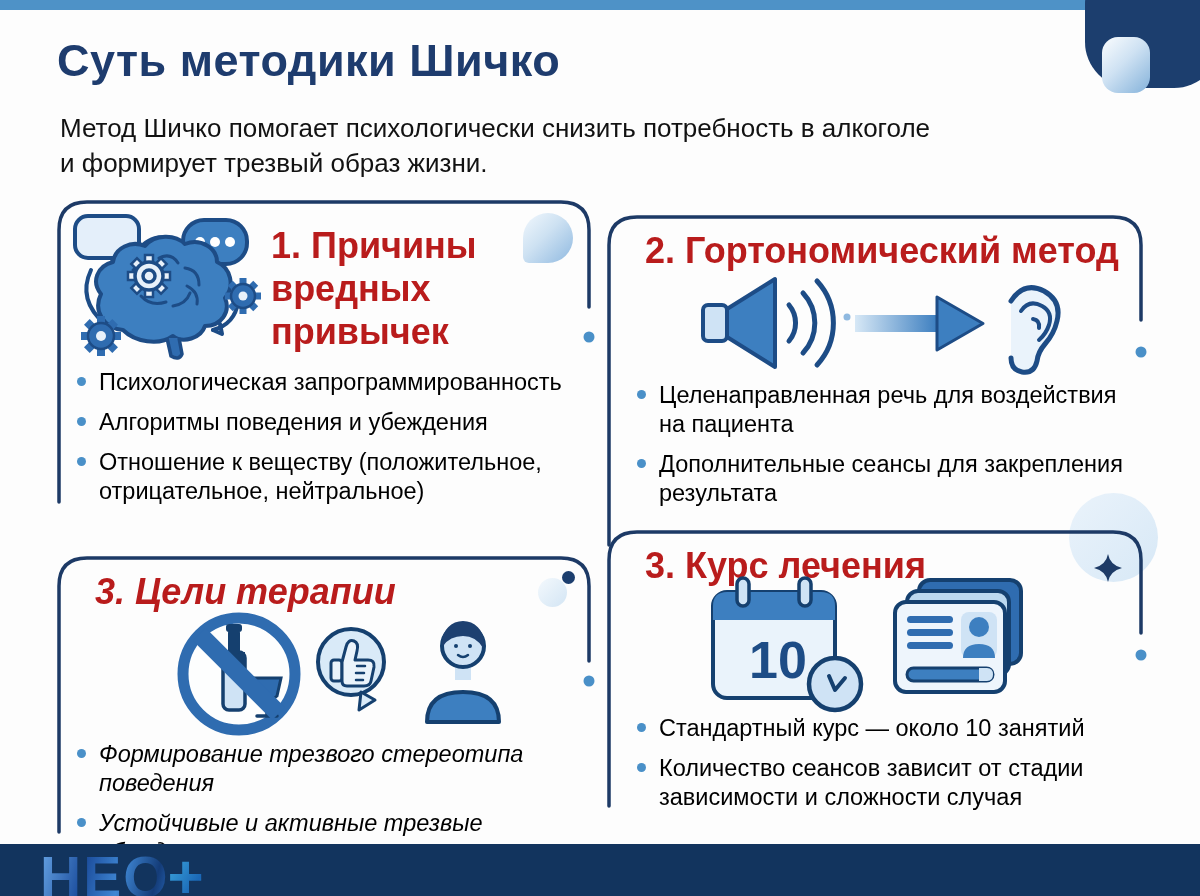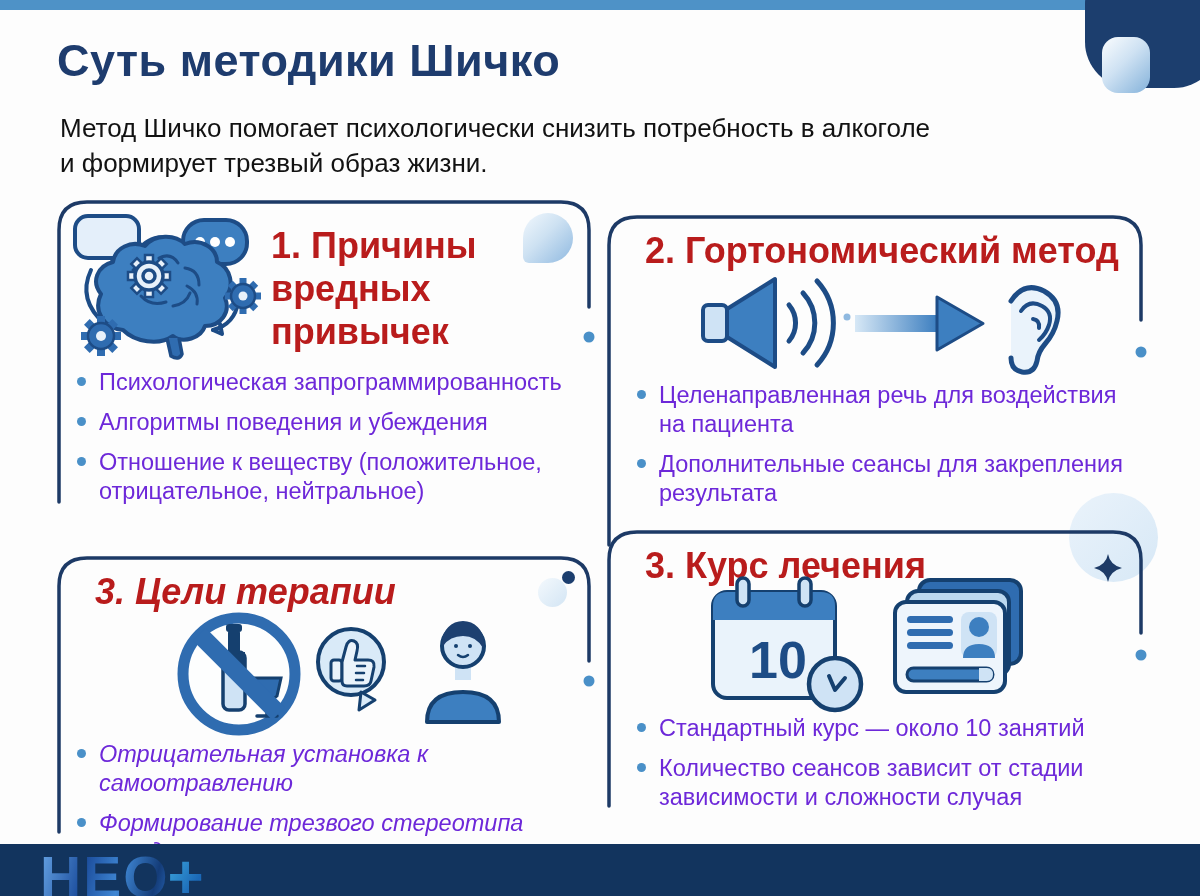--- a/index.html
+++ b/index.html
@@ -28,21 +28,21 @@
   .card3 .card-heading{left:38px;top:14px;width:420px;}
   .card4 .card-heading{left:38px;top:14px;width:420px;}
   .icon-wrap{position:absolute;}
   .bullets{position:absolute;list-style:none;margin:0;padding:0;}
   .card1 .bullets{left:20px;top:168px;width:505px;}
   .card2 .bullets{left:30px;top:166px;width:495px;}
   .card3 .bullets{left:20px;top:184px;width:510px;}
   .card4 .bullets{left:30px;top:184px;width:495px;}
   .bullets li{display:flex;align-items:flex-start;gap:13px;margin-bottom:11px;}
   .bullet-dot{flex:none;width:9px;height:9px;border-radius:50%;background:#4a90c8;margin-top:9px;}
-  .bullet-text{font-size:23.5px;line-height:1.24;color:#6d28d9;white-space:pre-line;}
+  .bullet-text{font-size:23.5px;line-height:1.24;color:#000000;white-space:pre-line;}
   .leaf-decor{position:absolute;right:18px;top:13px;width:50px;height:50px;
     background:linear-gradient(135deg,#f2f8fd 0%,#cde1f2 45%,#8fb9e0 100%);
     border-radius:25px 25px 25px 6px;}
   .dot-decor-navy{position:absolute;left:505px;top:15px;width:13px;height:13px;border-radius:50%;background:#1c3e6e;}
   .circle-decor-sm{position:absolute;left:481px;top:22px;width:29px;height:29px;border-radius:50%;
     background:linear-gradient(135deg,#f4f9fd,#d3e5f4);}
   .circle-decor-lg{position:absolute;left:462px;top:-37px;width:89px;height:89px;border-radius:50%;
     background:linear-gradient(135deg,#eaf3fb,#d7e8f6);}
   .sparkle{position:absolute;left:487px;top:24px;width:28px;height:28px;}
   .bottom-bar{position:absolute;left:0;bottom:0;width:1200px;height:52px;background:#12345e;}
@@ -233,24 +233,20 @@
         <path d="M-21,-28 a21,21 0 0 1 42,0 q1,4 -1,6 q-7,-12 -20,-12 q-13,0 -20,10 q-2,-2 -1,-4 z" fill="#1d4070"></path>
         <circle cx="-7" cy="-24" r="2" fill="#15406f"></circle>
           <circle cx="7" cy="-24" r="2" fill="#15406f"></circle>
         <path d="M-5,-15 q5,4 10,0" fill="none" stroke="#15406f" stroke-width="2.5" stroke-linecap="round"></path>
       </g>
     </svg>
   </div>
   <ul class="bullets">
     <li>
         <span class="bullet-dot"></span>
-        <span class="bullet-text">Отрицательная установка к самоотравлению</span>
-      </li>
-    <li>
-        <span class="bullet-dot"></span>
         <span class="bullet-text">Формирование трезвого стереотипа поведения</span>
       </li>
     <li>
         <span class="bullet-dot"></span>
         <span class="bullet-text">Устойчивые и активные трезвые убеждения</span>
       </li>
   </ul>
 </section>
 
 <section class="card card4">

